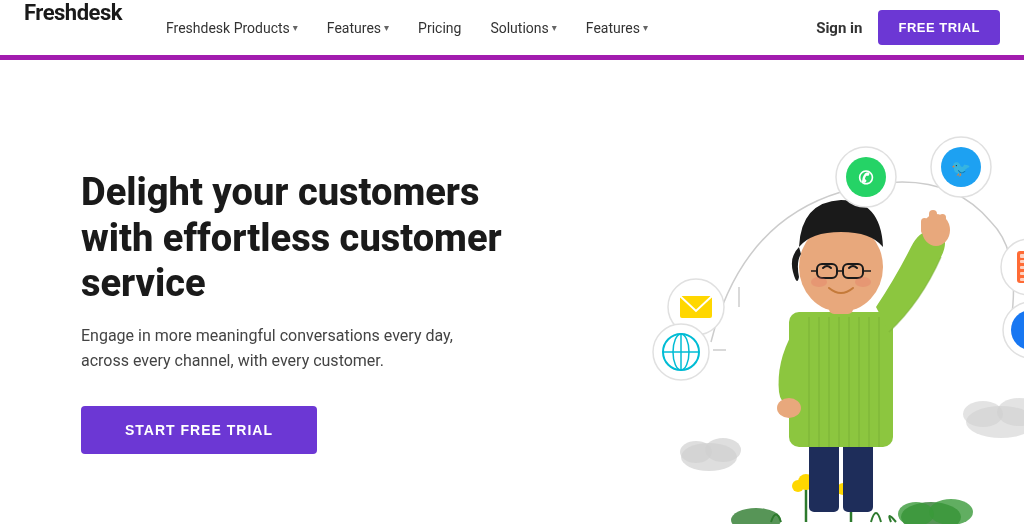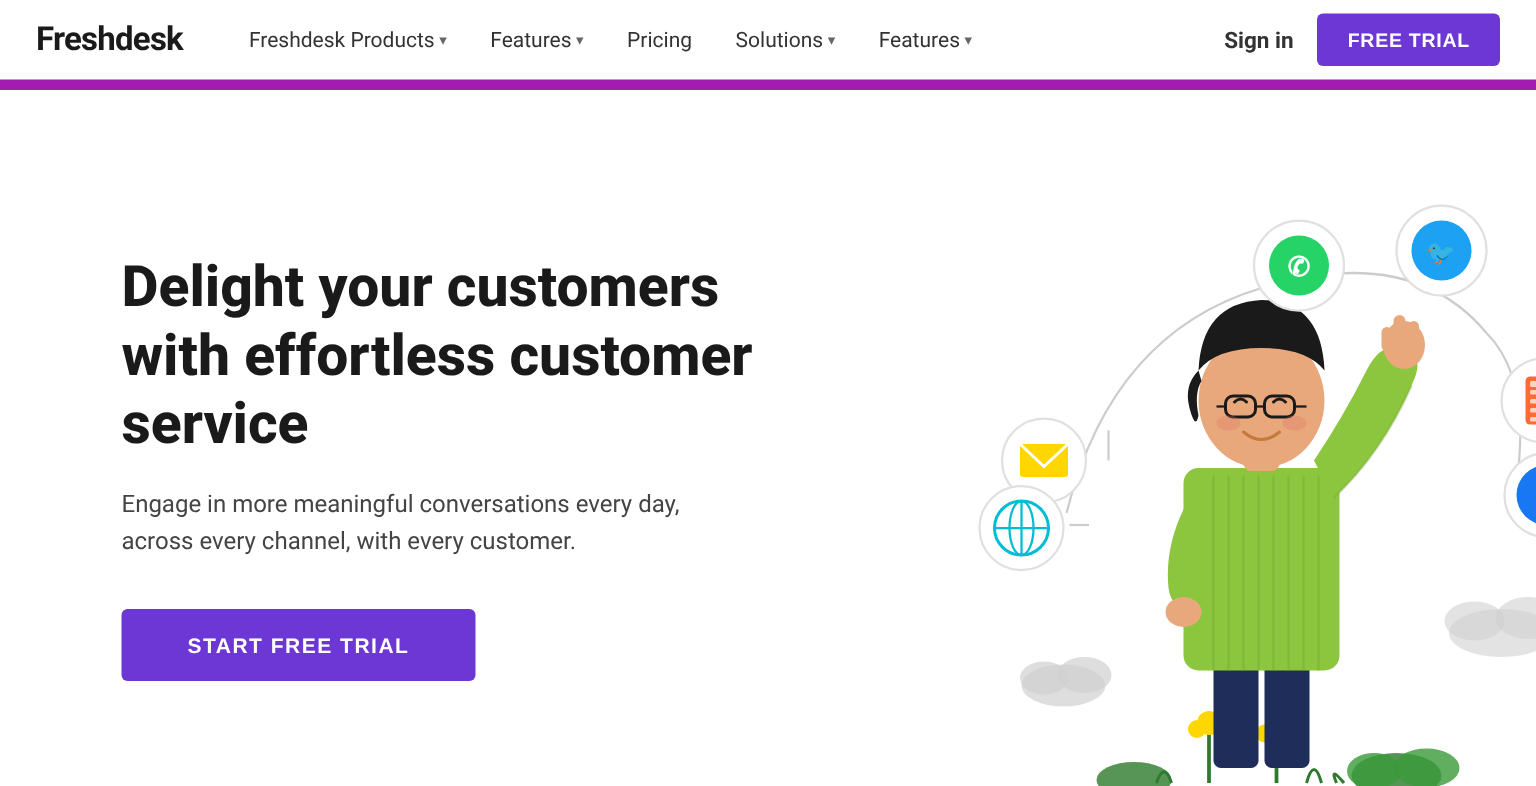--- a/index.html
+++ b/index.html
@@ -1,22 +1,22 @@
 <!DOCTYPE html>
 <html><head>
   <meta charset="utf-8">
   <style>
     * { margin: 0; padding: 0; box-sizing: border-box; }
     body { font-family: -apple-system, BlinkMacSystemFont, 'Segoe UI', Roboto, sans-serif; background: #fff; width: 1024px; height: 524px; overflow: hidden; }
 
     
     nav {
-      display: flex; align-items: center;
+      display: flex; 
       padding: 0 24px; height: 60px;
-      border-bottom: 7px solid #a21caf;
+      border-bottom: 5px solid #a21caf;
       background: #fff;
     }
     .logo {
       font-size: 22px; font-weight: 700; color: #1a1a1a;
       margin-right: 32px; letter-spacing: -0.5px;
     }
     .nav-links { display: flex; align-items: center; gap: 5px; flex: 1; }
     .nav-item {
       display: flex; align-items: center; gap: 3px;
       padding: 8px 12px; font-size: 14px; color: #333;

